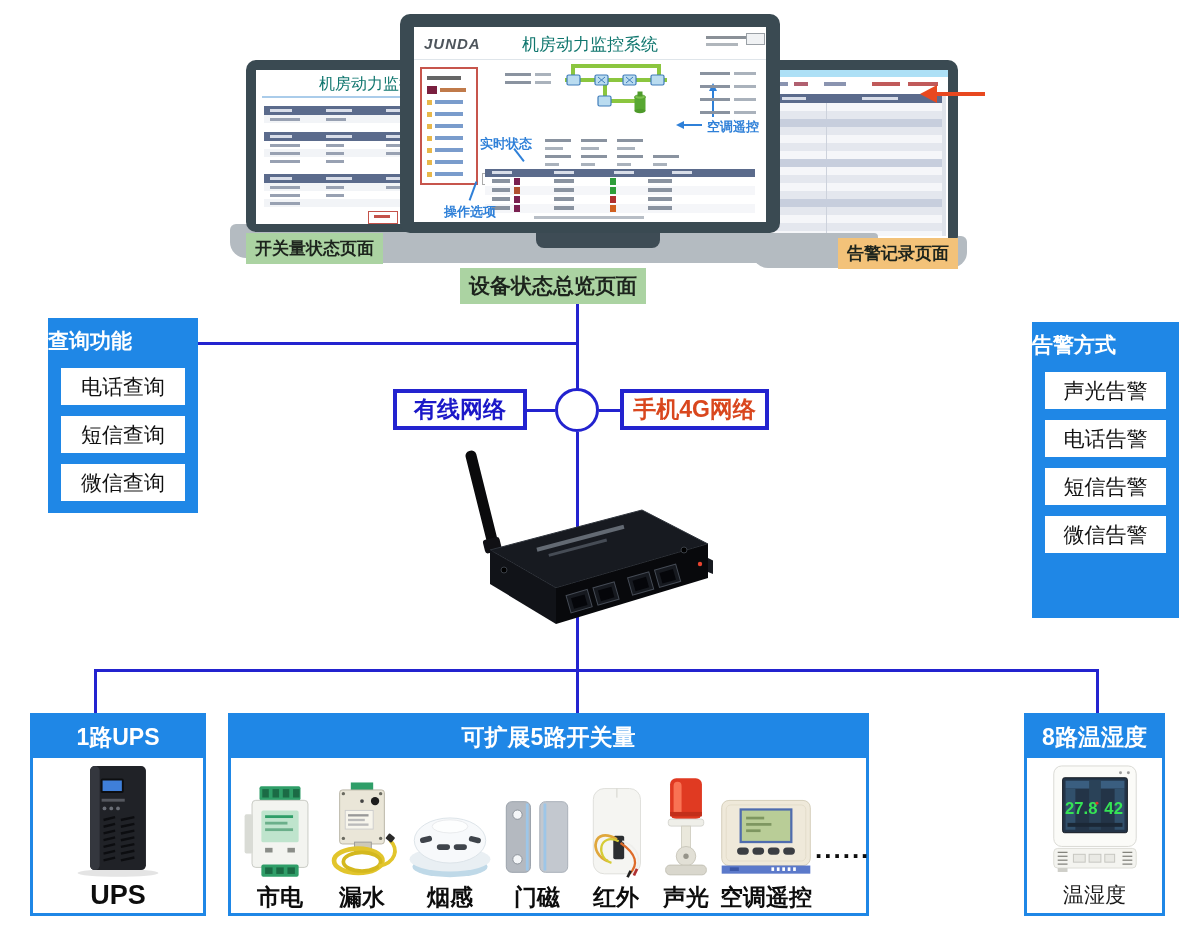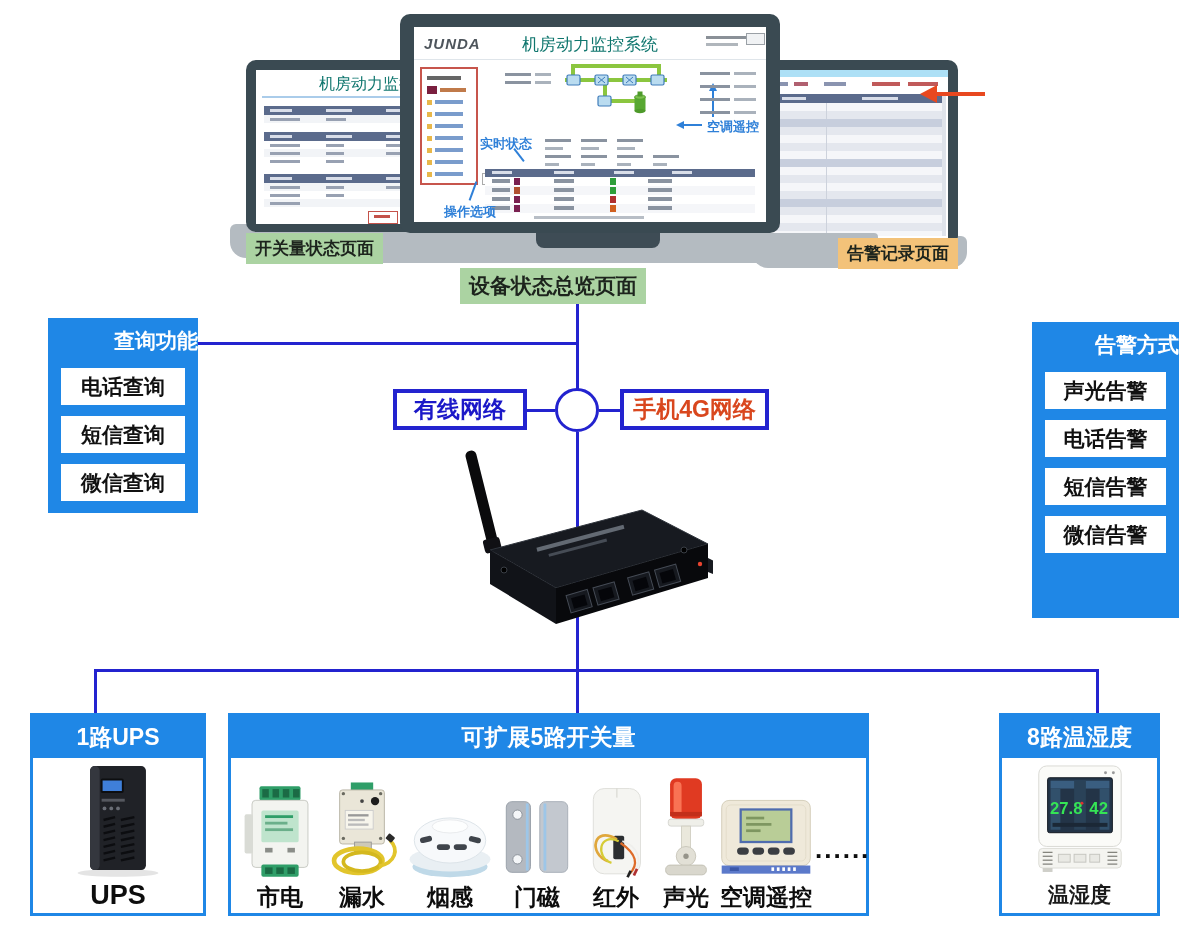--- a/index.html
+++ b/index.html
@@ -13,35 +13,35 @@
   .screen{position:absolute;left:10px;top:10px;right:10px;bottom:8px;background:#fff;overflow:hidden;}
   .lap-base{position:absolute;background:#b4bbc1;border-radius:6px 6px 16px 16px;}
   .notch{position:absolute;top:0;background:#3e4c55;border-radius:0 0 8px 8px;}
   .scr-title{position:absolute;width:100%;text-align:center;color:#0f766e;font-weight:normal;}
   
   .caption{position:absolute;font-weight:bold;color:#1d241d;padding:4px 9px;z-index:6;white-space:nowrap;}
   .cap-green{background:#abd3a2;}
   .cap-orange{background:#f3c279;}
   
   .panel{position:absolute;background:#1f87e6;z-index:5;}
-  .panel-title{color:#fff;font-weight:bold;font-size:21px;text-align:right;padding-top:9px;height:30px;}
-  .panel-item{margin:11px 13px 0;height:37px;background:#fff;color:#111;font-weight:bold;
+  .panel-title{color:#fff;font-weight:bold;font-size:21px;text-align:left;padding-top:9px;height:30px;}
+  .panel-item{margin:11px 13px 0;height:37px;background:#fff;color:#111;font-weight:normal;
     font-size:21px;line-height:37px;text-align:center;}
   
   .netbox{position:absolute;border:4px solid #2323cf;background:#fff;font-weight:bold;font-size:23px;
     text-align:center;line-height:33px;height:41px;box-sizing:border-box;z-index:5;white-space:nowrap;}
   
   .group{position:absolute;top:713px;height:203px;border:3px solid #1f87e6;background:#fff;
     box-sizing:border-box;z-index:5;}
   .group-header{background:#1f87e6;color:#fff;font-weight:bold;font-size:23px;height:42px;
     line-height:42px;text-align:center;}
   .group-body{position:relative;height:155px;}
   .dev{display:flex;flex-direction:column;align-items:center;}
   .dev-label{font-weight:bold;font-size:23px;color:#0d0d0d;margin-top:2px;white-space:nowrap;}
-  .serif{font-family:"DejaVu Serif","Liberation Serif",serif;font-weight:700;font-size:21px;}
+  .serif{font-family:"DejaVu Serif","Liberation Serif",serif;font-weight:400;font-size:21px;}
   
   .srow{display:flex;align-items:center;gap:3px;height:12px;padding-left:2px;}
   .sq{width:5px;height:5px;background:#e8b74a;flex:none;}
   .sbar{height:4px;background:#7a9ccc;flex:none;}
   .note{position:absolute;color:#2f80d8;font-weight:bold;font-size:13px;white-space:nowrap;z-index:3;}
   .aline{position:absolute;background:#2f80d8;}
   .tri{position:absolute;width:0;height:0;}
 </style>
 </head>
 <body>
@@ -479,21 +479,21 @@
           <rect x="72" y="80" width="3" height="4" fill="#fff"></rect>
             <rect x="78" y="80" width="3" height="4" fill="#fff"></rect>
             <rect x="84" y="80" width="3" height="4" fill="#fff"></rect>
         </svg>
         <div class="dev-label">空调遥控</div>
       </div>
       <div style="align-self:flex-end;margin-bottom:48px;font-weight:bold;font-size:26px;letter-spacing:2px;color:#0d0d0d;">......</div>
     </div>
   </div>
 
-  <div class="group" style="left:999px;width:161px;">
+  <div class="group" style="left:1024px;width:141px;">
     <div class="group-header">8路温湿度</div>
     <div class="group-body">
       <svg style="position:absolute;left:50%;top:4px;transform:translateX(-50%);" width="106" height="110" viewBox="0 0 108 112">
         <rect x="12" y="4" width="84" height="82" rx="8" fill="#fbfbf8" stroke="#d9d9d4"></rect>
         <circle cx="80" cy="11" r="1.5" fill="#999"></circle>
           <circle cx="88" cy="11" r="1.5" fill="#999"></circle>
         <rect x="21" y="16" width="66" height="56" rx="2" fill="#233447" stroke="#141a22"></rect>
         <rect x="24" y="19" width="60" height="8" fill="#3a5e80"></rect>
         <rect x="48" y="19" width="12" height="50" fill="#2a4258"></rect>
         <rect x="24" y="27" width="10" height="42" fill="#31506b"></rect>

